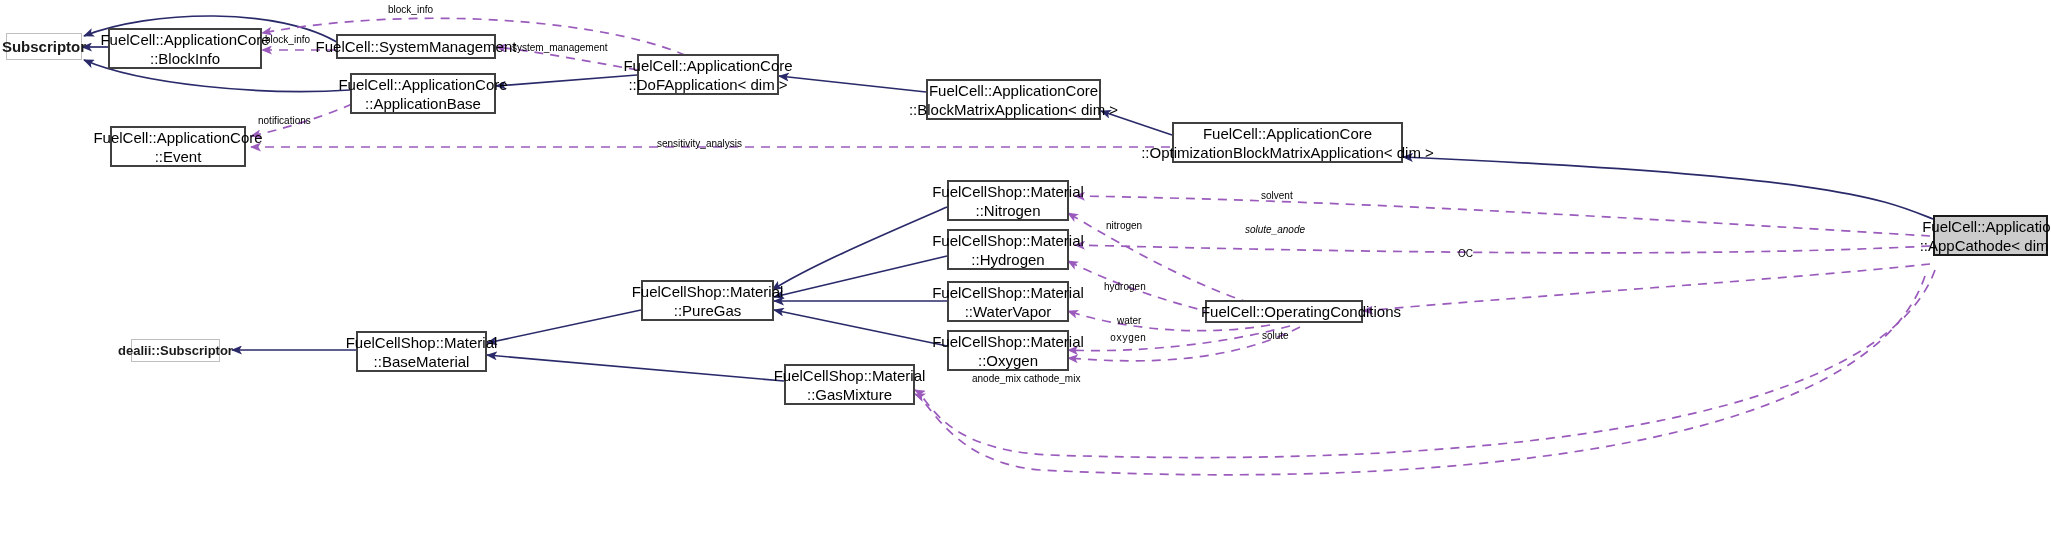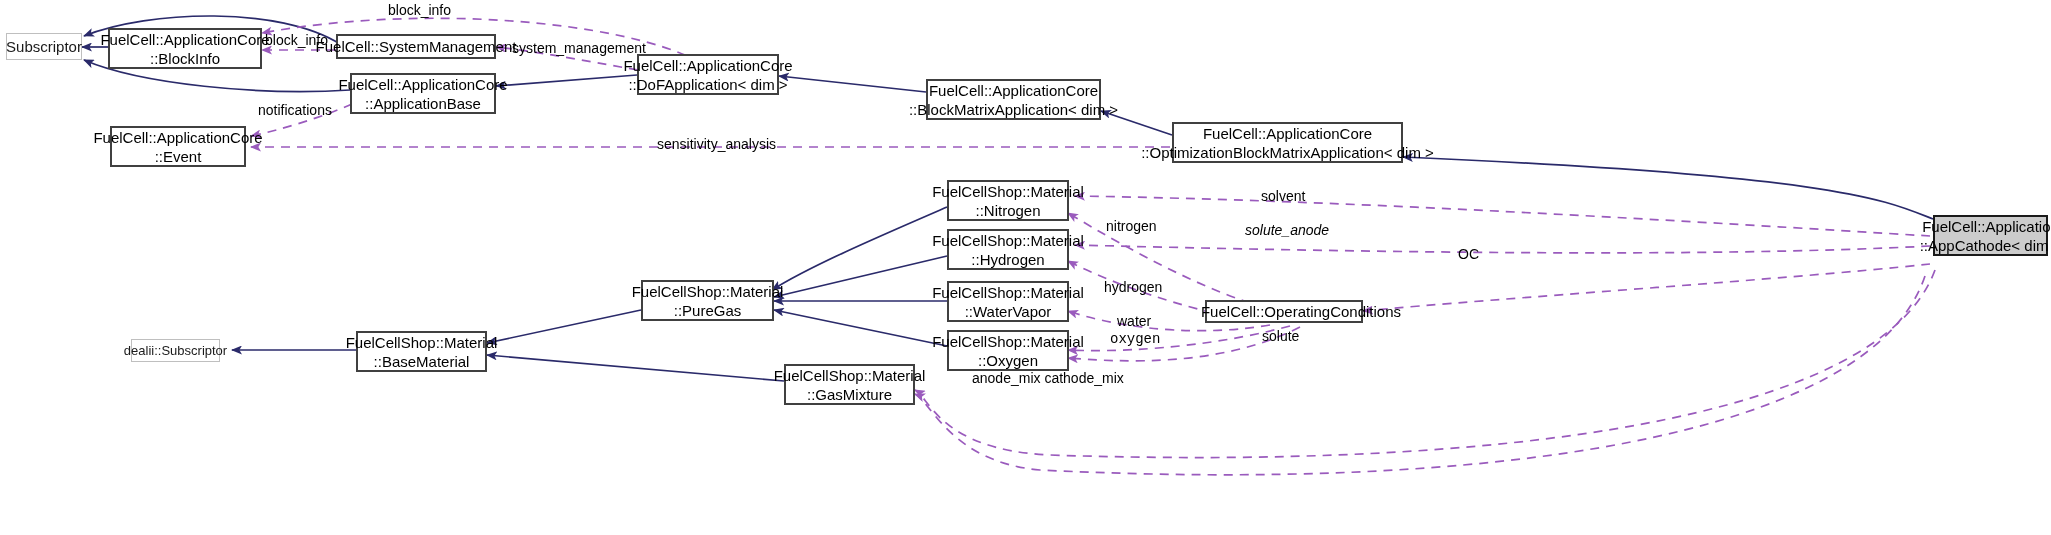--- a/index.html
+++ b/index.html
@@ -21,26 +21,26 @@
     align-items:center;
     justify-content:center;
     color:#000000;
     font-size:15px;
     line-height:19px;
     white-space:nowrap;
     text-align:center;
     z-index:5;
   }
   .node.thick{border:2px solid #404040;}
-  .node.faded{border:1px solid #bfbfbf;color:#1a1a1a;}
+  .node.faded{border:1px solid #bfbfbf;color:#1a1a1a;font-weight:bold;}
   .node.current{background:#cccccc;border:2px solid #1a1a1a;}
   .node span{display:block;}
   .elabel{
     position:absolute;
-    font-size:14px;
+    font-size:10px;
     line-height:16px;
     color:#000000;
     white-space:nowrap;
     z-index:6;
     background:transparent;
   }
   .elabel.two{line-height:17px;text-align:center;}
 </style>
 </head>
 <body>
@@ -209,21 +209,21 @@
     <span>dealii::Subscriptor</span>
   </div>
 
   <div class="node thick" style="left:1205px;top:300px;width:158px;height:23px;padding-left:34px;">
     <span>FuelCell::OperatingConditions</span>
   </div>
 
   <div class="elabel" style="left:388px;top:2px;">block_info</div>
   <div class="elabel" style="left:265px;top:32px;">block_info</div>
   <div class="elabel" style="left:512px;top:40px;">system_management</div>
-  <div class="elabel" style="left:258px;top:102px;">notifications</div>
+  <div class="elabel" style="left:258px;top:113px;">notifications</div>
   <div class="elabel" style="left:657px;top:136px;">sensitivity_analysis</div>
 
   <div class="elabel" style="left:1261px;top:188px;">solvent</div>
   <div class="elabel" style="left:1245px;top:222px;font-style:italic;">solute_anode</div>
   <div class="elabel" style="left:1106px;top:218px;">nitrogen</div>
   <div class="elabel" style="left:1104px;top:279px;">hydrogen</div>
   <div class="elabel" style="left:1117px;top:313px;">water</div>
   <div class="elabel" style="left:1110px;top:331px;font-family:Liberation Mono, monospace;">oxygen</div>
   <div class="elabel" style="left:1458px;top:246px;">OC</div>
   <div class="elabel" style="left:1262px;top:328px;">solute</div>

